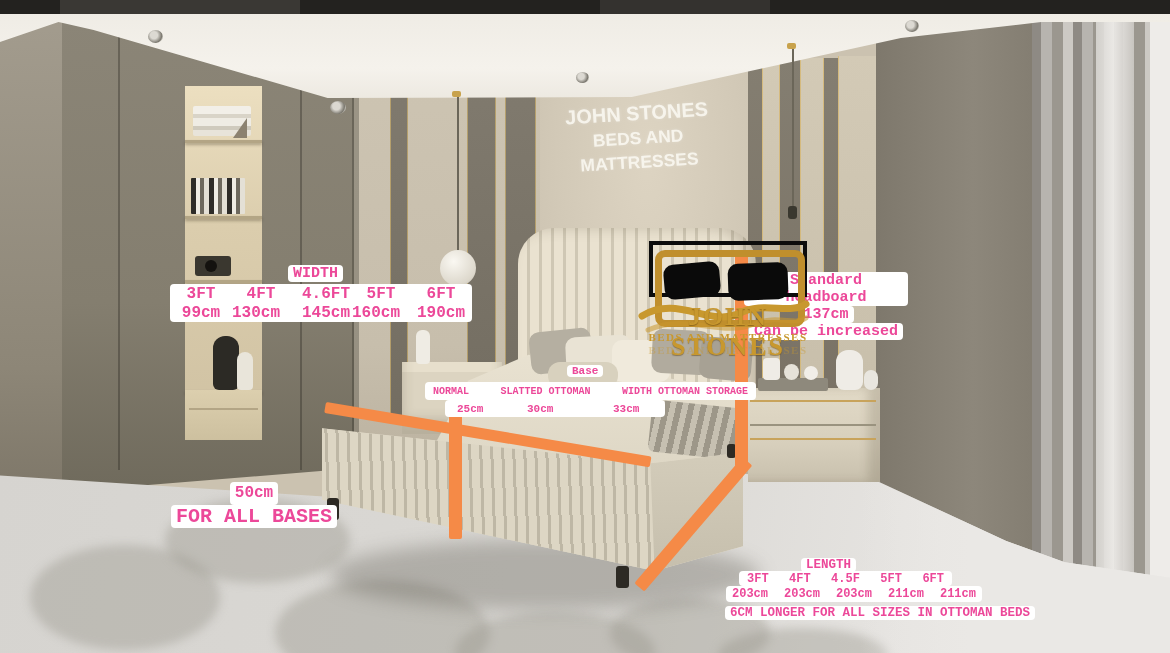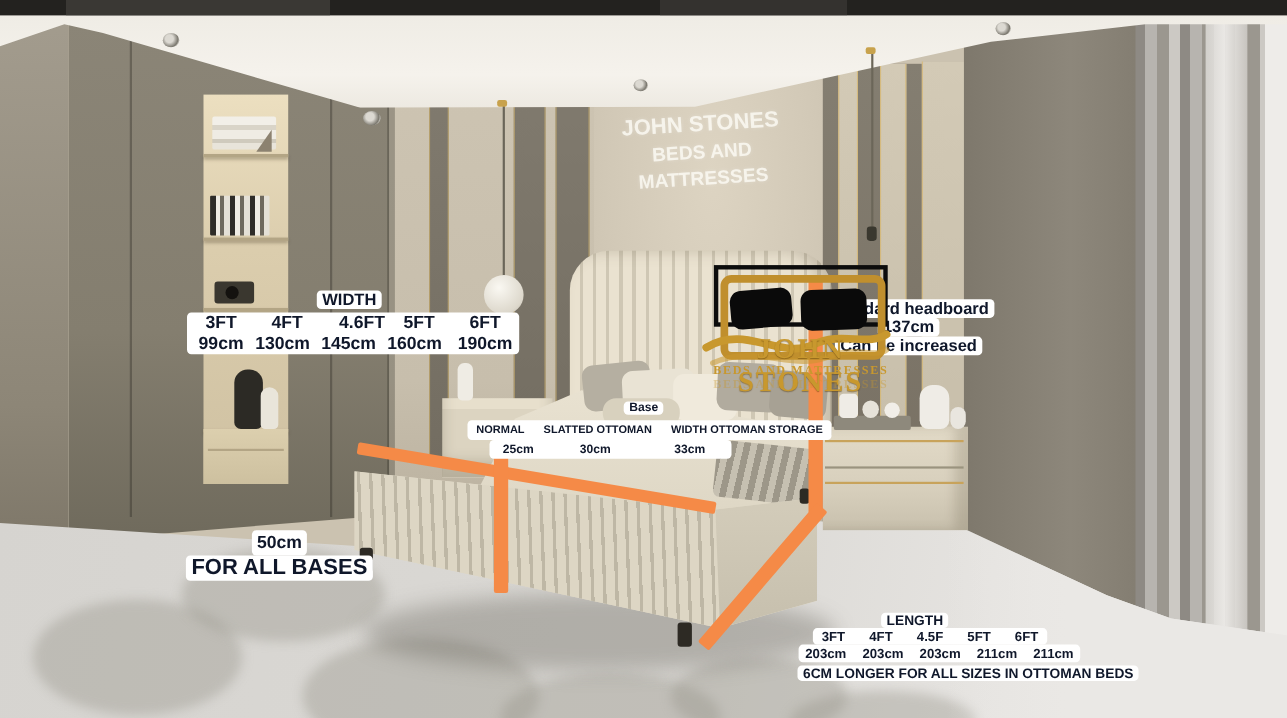--- a/index.html
+++ b/index.html
@@ -78,21 +78,21 @@
     background:radial-gradient(circle at 38% 32%,#faf8f2,#ddd8cc 70%,#b9b4a8);}
   .bulb{left:788px;top:206px;width:9px;height:13px;background:#3a382f;border-radius:3px;z-index:6;}
   .mount{position:absolute;width:9px;height:6px;background:#c8a24c;border-radius:2px;z-index:6;}
   .dresser{left:748px;top:388px;width:132px;height:94px;z-index:5;
     background:linear-gradient(180deg,#e2dac7,#d7cfbc 60%,#c8c0ad);box-shadow:inset -12px 0 10px rgba(90,80,60,.2);}
   .dline{position:absolute;left:2px;width:126px;height:2px;}
   .decor{position:absolute;z-index:6;}
   
   .mline{position:absolute;background:#f58a47;border-radius:2px;z-index:30;}
   
-  .pilltxt{position:absolute;z-index:40;color:#0f172a;}
+  .pilltxt{position:absolute;z-index:40;color:#ec4899;font-family:Liberation Mono, monospace;}
   .pill{background:#fff;border-radius:4px;padding:0 5px;display:inline-block;font-weight:700;}
   .band{background:#fff;border-radius:4px;display:flex;justify-content:space-between;align-items:center;font-weight:700;}
   .wallsign{left:537px;top:100px;width:202px;z-index:5;transform:rotate(-3.5deg);
     text-align:center;color:rgba(253,251,245,.8);font-weight:700;line-height:1.35;
     text-shadow:0 0 4px rgba(255,255,255,.25);}
   .wm-blackrect{left:649px;top:241px;width:150px;height:48px;border:4px solid #0c0c0c;z-index:50;}
   .wm-goldframe{left:655px;top:250px;width:136px;height:63px;border:7px solid #c08f2d;border-radius:10px;z-index:50;}
   .wm-pillow{position:absolute;background:#0a0a0a;border-radius:10px;z-index:51;}
   .wm-title{left:640px;top:302px;width:176px;text-align:center;z-index:52;
     font-family:"Liberation Serif",serif;font-weight:700;font-size:26px;letter-spacing:2px;
@@ -227,21 +227,21 @@
     <span class="pill" style="font-size:15px;">WIDTH</span>
   </div>
   <div class="pilltxt band" style="left:170px;top:284px;width:298px;height:38px;flex-wrap:wrap;padding:0 2px;">
     <span style="width:58px;text-align:center;font-size:16px;">3FT</span>
     <span style="width:58px;text-align:center;font-size:16px;">4FT</span>
     <span style="width:58px;text-align:right;font-size:16px;">4.6FT</span>
     <span style="width:58px;text-align:center;font-size:16px;">5FT</span>
     <span style="width:58px;text-align:center;font-size:16px;">6FT</span>
     <span style="width:58px;text-align:center;font-size:16px;">99cm</span>
     <span style="width:58px;text-align:left;font-size:16px;">130cm</span>
-    <span style="width:58px;text-align:left;font-size:16px;">145cm</span>
+    <span style="width:58px;text-align:right;font-size:16px;">145cm</span>
     <span style="width:58px;text-align:left;font-size:16px;">160cm</span>
     <span style="width:58px;text-align:center;font-size:16px;">190cm</span>
   </div>
 
   <div class="pilltxt" style="left:744px;top:272px;width:164px;text-align:center;line-height:17px;">
     <span class="pill" style="font-size:15px;">Standard headboard</span><br>
     <span class="pill" style="font-size:15px;">137cm</span><br>
     <span class="pill" style="font-size:15px;">Can be increased</span>
   </div>
 

